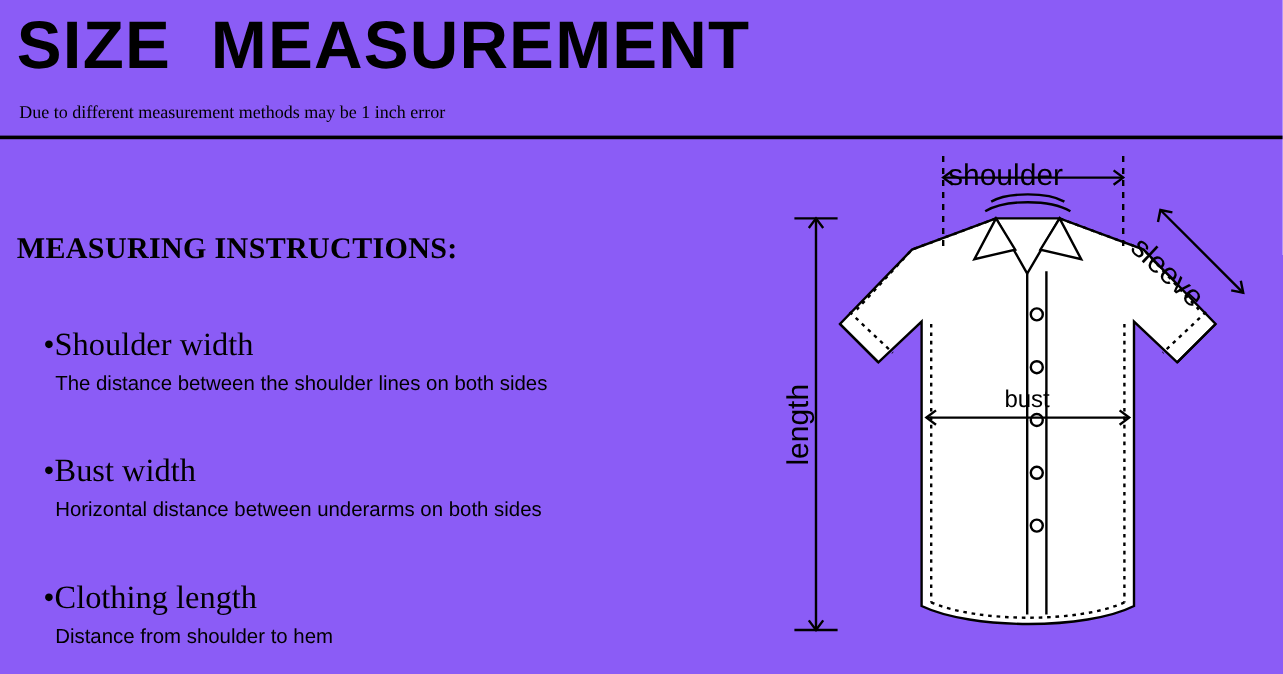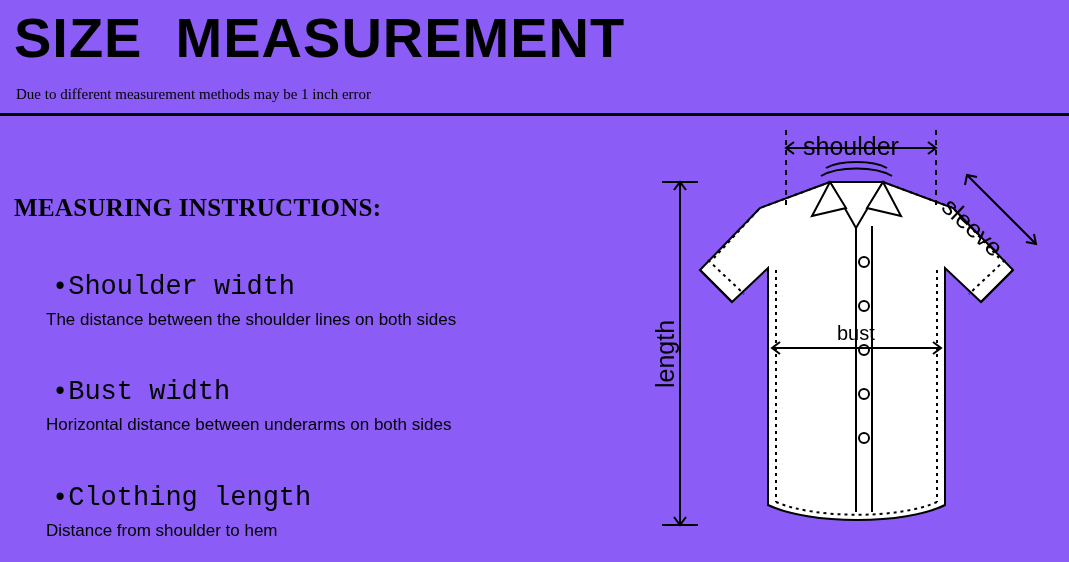--- a/index.html
+++ b/index.html
@@ -53,25 +53,24 @@
     left: 14px;
     top: 194px;
     font-family: "Liberation Serif", serif;
     font-weight: bold;
     font-size: 25px;
     letter-spacing: 0.3px;
     white-space: pre;
   }
   .bullet-block { position: absolute; left: 36px; }
   .bullet-title {
-    font-family: Liberation Mono, monospace;
+    font-family: Liberation Serif, serif;
     font-size: 27px;
     line-height: 30px;
     white-space: pre;
-    margin-left: 16px;
   }
   .bullet-title .dot {
     font-size: 27px;
     line-height: 30px;
   }
   .bullet-desc {
     font-family: "Liberation Sans", sans-serif;
     font-size: 17px;
     line-height: 22px;
     margin-top: 7px;
@@ -89,21 +88,21 @@
     top: 120px;
     width: 429px;
     height: 442px;
   }
   .dlabel {
     position: absolute;
     font-family: "Liberation Sans", sans-serif;
     font-size: 25px;
     white-space: pre;
   }
-  #label-shoulder { left: 163px; top: 12px; }
+  #label-shoulder { left: 150px; top: 12px; }
   #label-sleeve {
     left: 316px;
     top: 72px;
     transform: rotate(43deg);
     transform-origin: left top;
   }
   #label-length {
     left: 11px;
     top: 268px;
     transform: rotate(-90deg);

